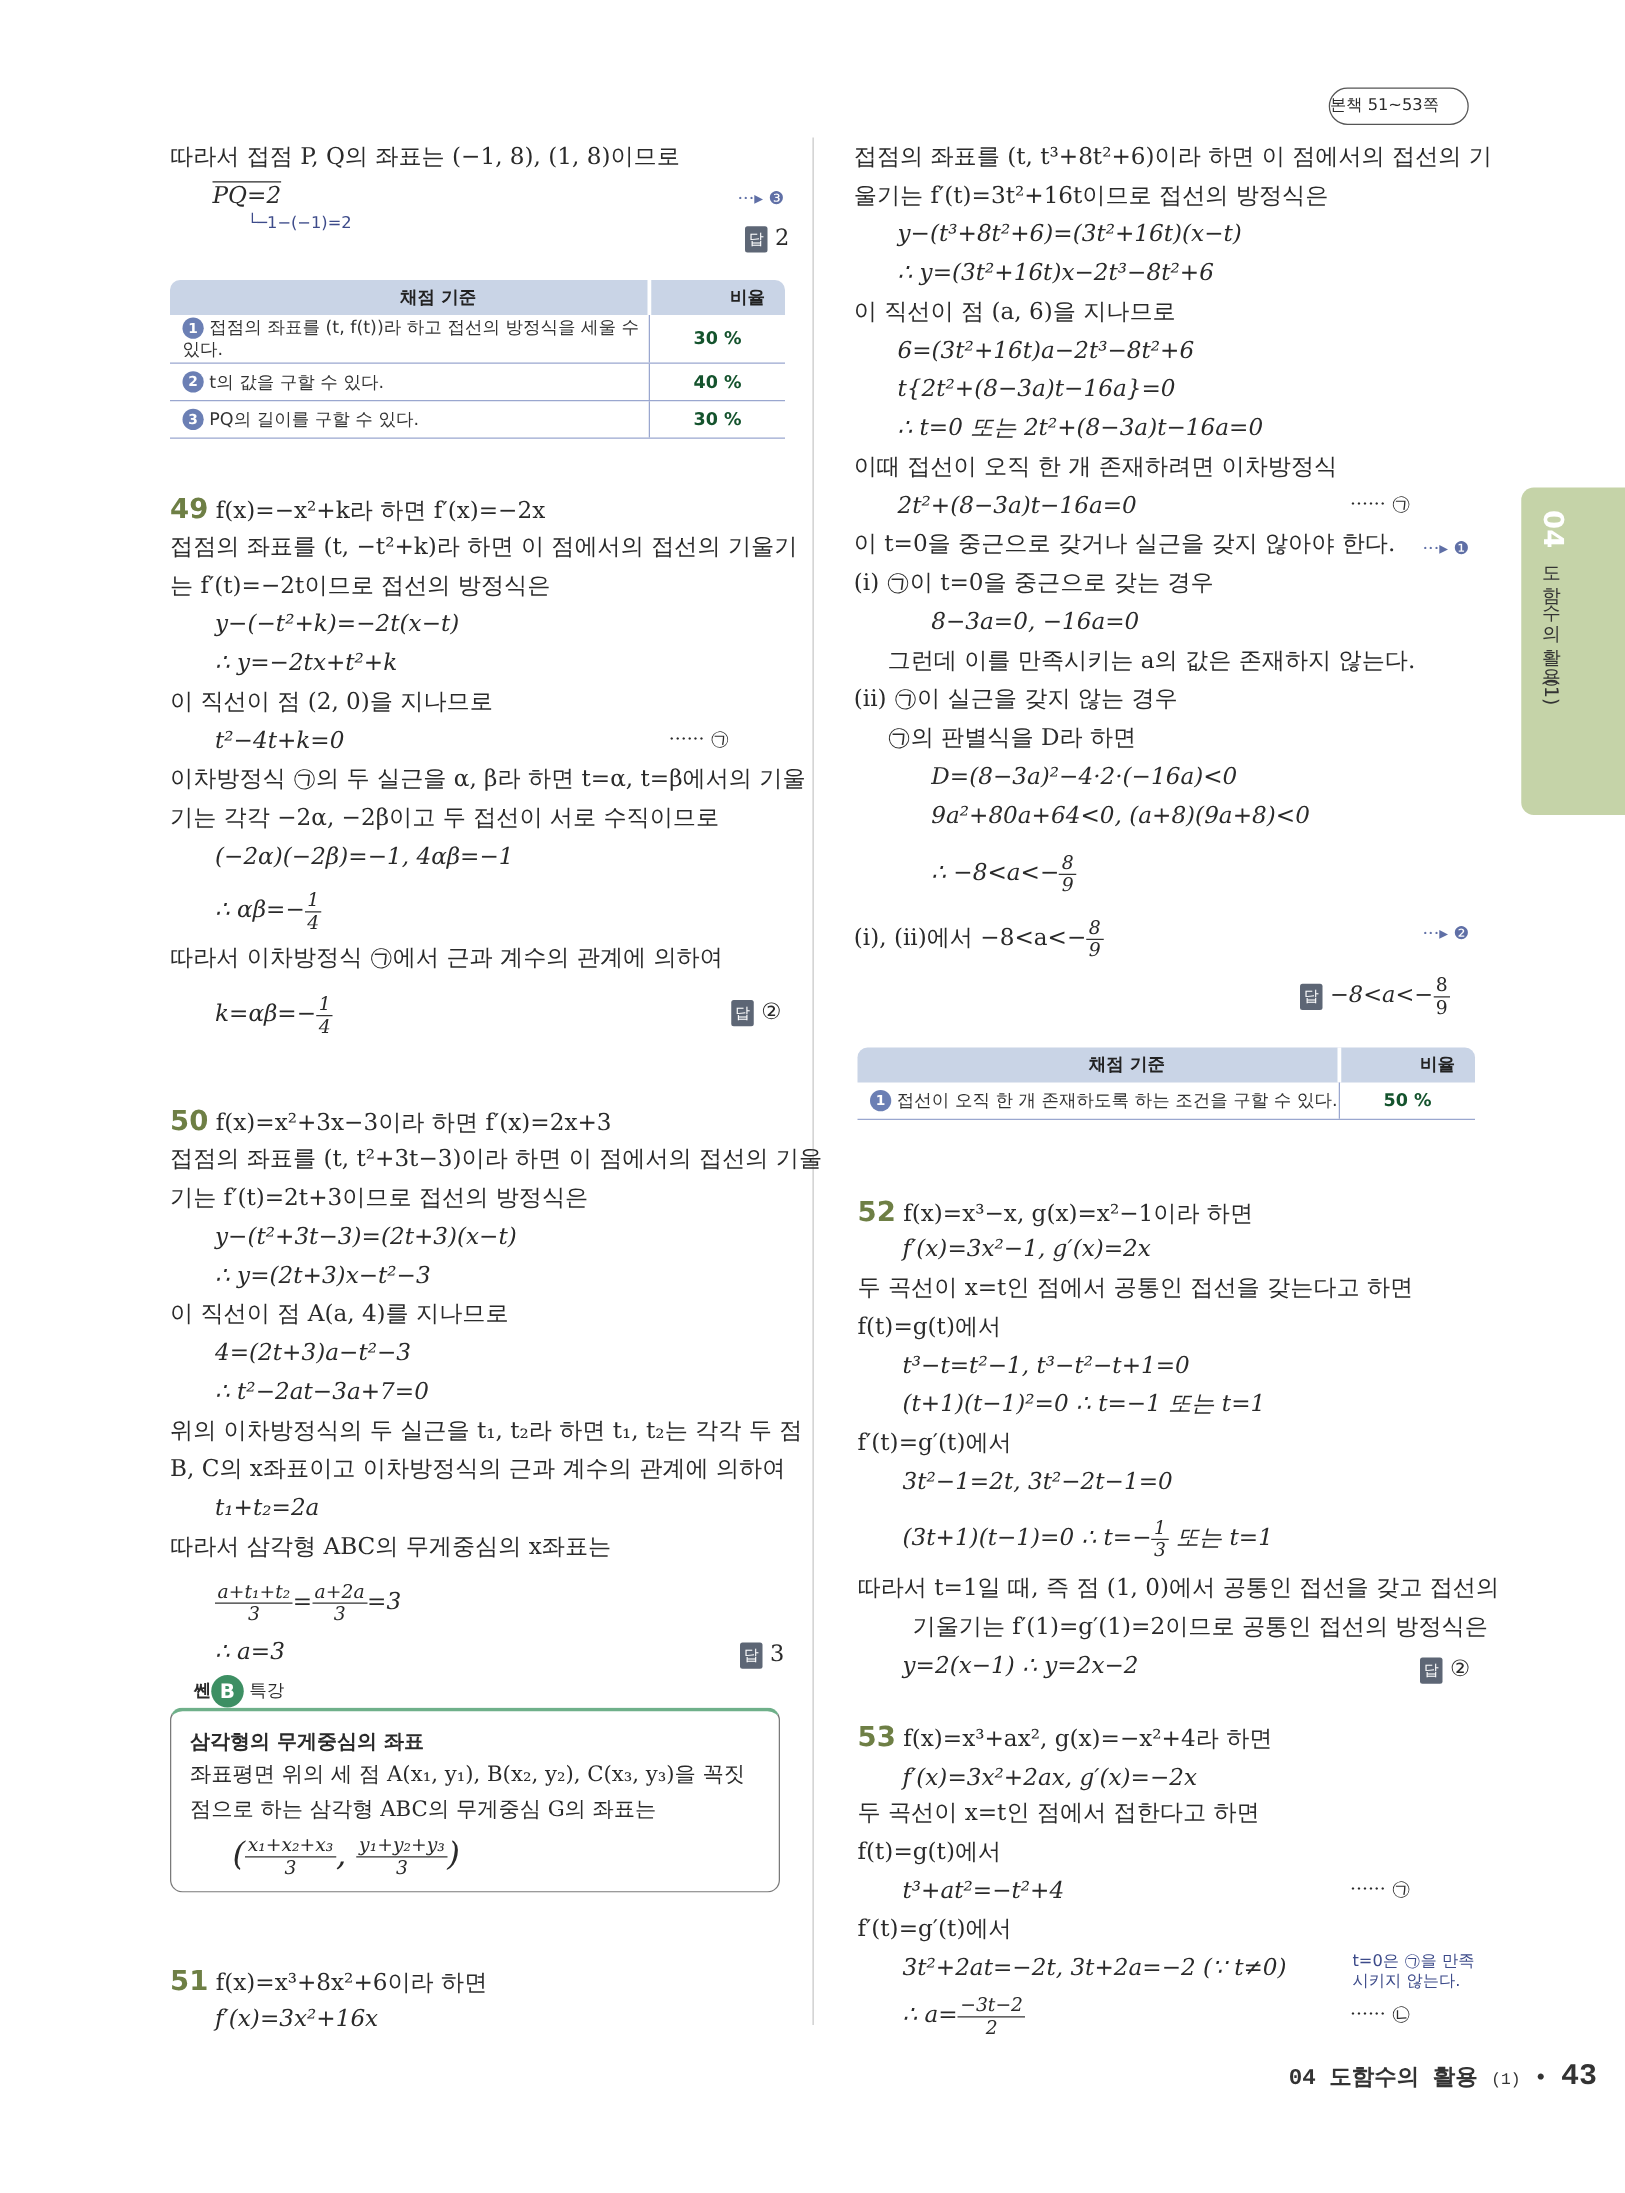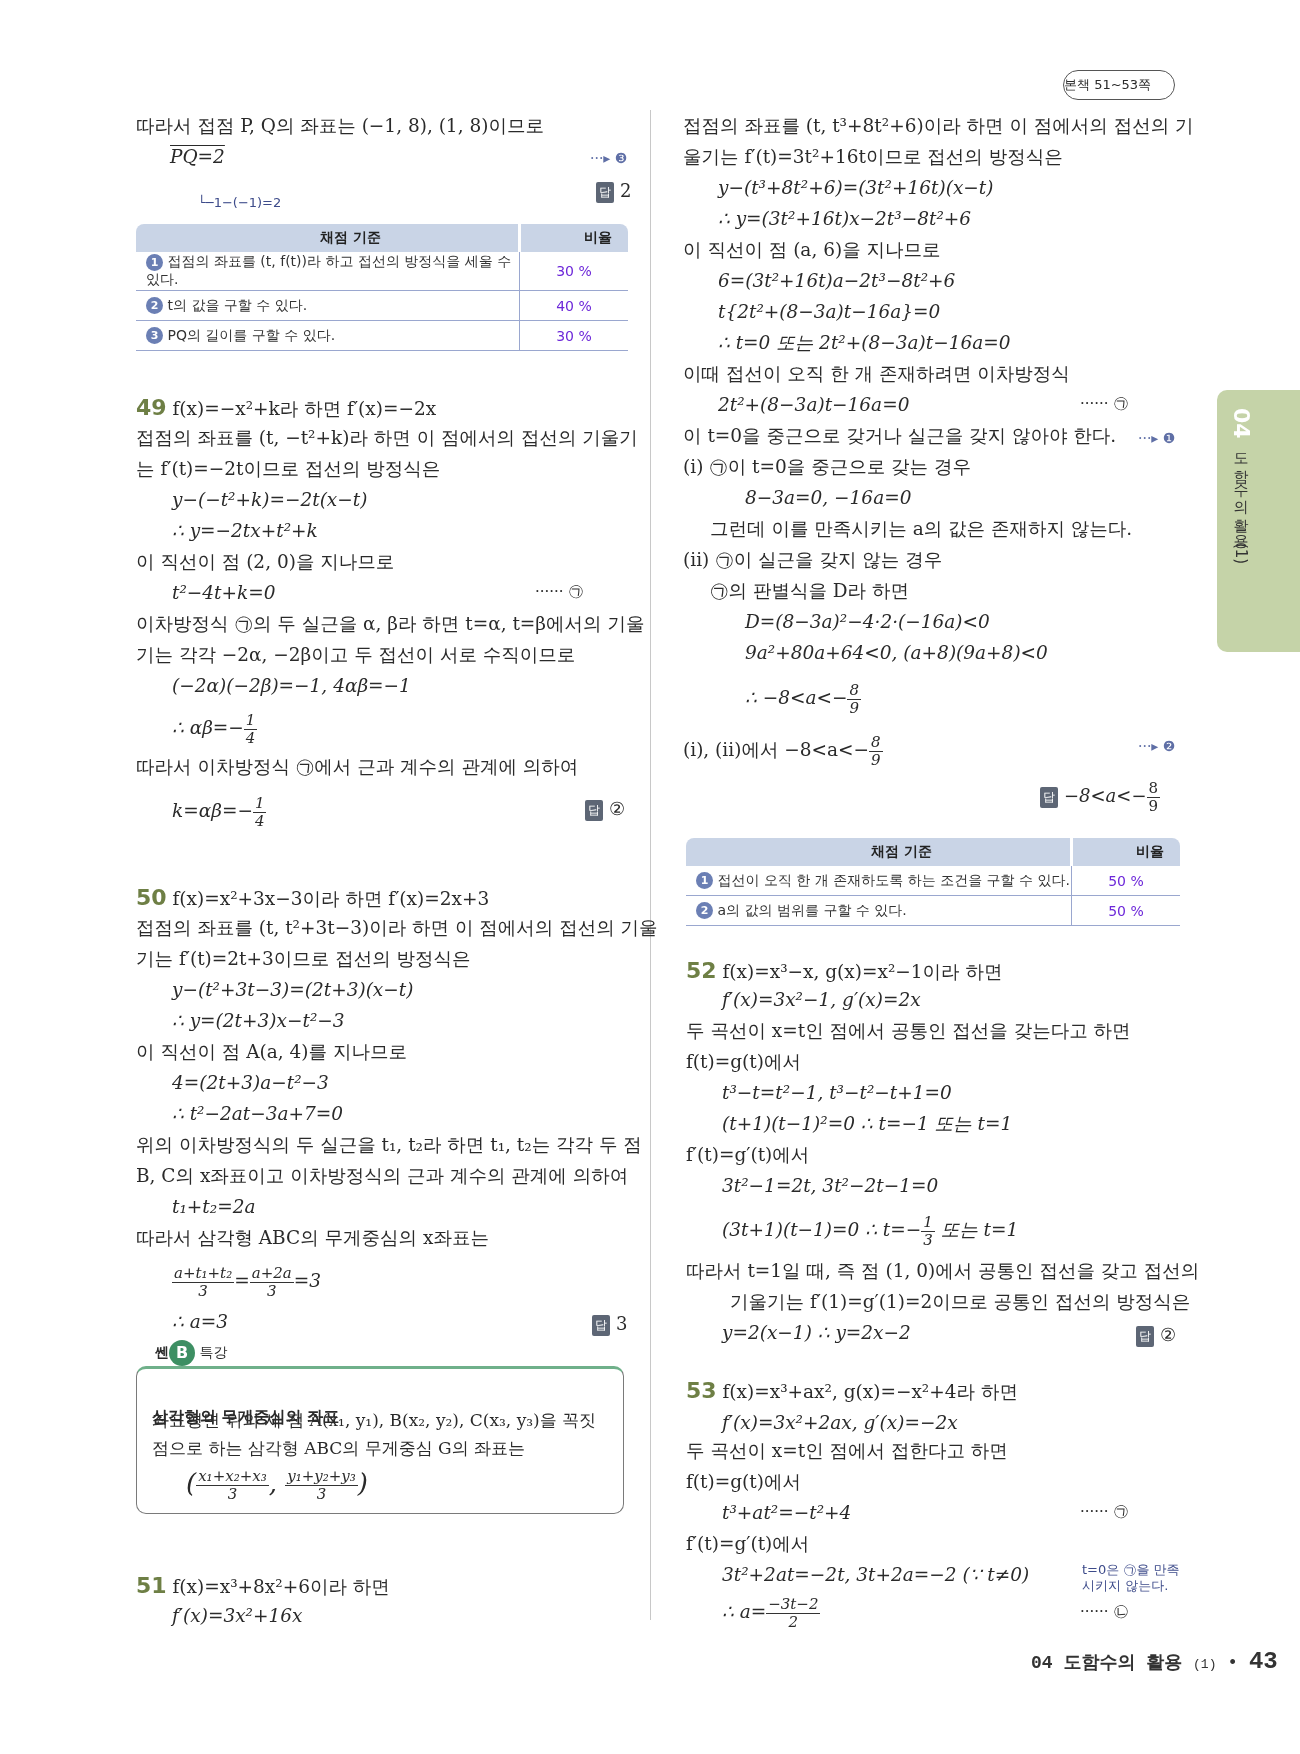--- a/index.html
+++ b/index.html
@@ -1,18 +1,18 @@
 <!DOCTYPE html>
 <html><head>
 <meta charset="utf-8">
 <style>
   html,body{margin:0;padding:0;background:#fff;}
   body{width:1300px;height:1754px;position:relative;overflow:hidden;
        font-family:"DejaVu Serif","Liberation Serif",serif;color:#2a2a2a;}
-  .sans{font-family:"DejaVu Sans","Liberation Sans",sans-serif;margin-top:24px;}
+  .sans{font-family:"DejaVu Sans","Liberation Sans",sans-serif;}
   .line{position:absolute;font-size:18.5px;line-height:1;white-space:nowrap;}
   .math{font-style:italic;}
   .num{font-family:"DejaVu Sans","Liberation Sans",sans-serif;font-weight:bold;
        color:#6e7f45;font-size:22px;}
   .ref{position:absolute;font-size:14px;color:#5f6fa6;white-space:nowrap;}
   .bullet{display:inline-block;width:17px;height:17px;border-radius:50%;
           background:#6b7fb4;color:#fff;font-size:11px;font-weight:bold;
           text-align:center;line-height:17px;vertical-align:middle;
           font-family:"DejaVu Sans",sans-serif;}
   .ans{position:absolute;white-space:nowrap;font-size:18px;}
@@ -20,21 +20,21 @@
            padding:2px 3px;border-radius:2px;font-family:"DejaVu Sans",sans-serif;
            vertical-align:middle;margin-right:6px;}
   .frac{display:inline-block;vertical-align:middle;text-align:center;font-size:15px;line-height:1.1;}
   .frac span{display:block;padding:0 2px;}
   .frac .n{border-bottom:1px solid #333;}
   .rubric{position:absolute;border-collapse:collapse;font-family:"DejaVu Sans","Liberation Sans",sans-serif;font-size:14px;}
   .rubric th{background:#c9d4e6;font-weight:bold;height:26px;color:#222;padding-left:48px;}
   .rubric th.c1{border-top-left-radius:8px;}
   .rubric th.c2{border-top-right-radius:8px;border-left:3px solid #fff;}
   .rubric td{height:27px;border-bottom:1.5px solid #9aa7cf;color:#333;}
-  .rubric td.pct{border-left:1.5px solid #9aa7cf;text-align:center;font-weight:normal;color:#6d28d9;}
+  .rubric td.pct{border-left:1.5px solid #9aa7cf;text-align:center;font-weight:bold;color:#14532d;}
   .rubric td.txt{padding-left:10px;}
   .col-divider{position:absolute;left:650px;top:110px;width:1px;height:1510px;background:#c8c8c8;}
   .page-tag{position:absolute;left:1063px;top:70px;width:110px;height:28px;border:1.5px solid #555;
             border-radius:15px;font-family:"DejaVu Sans",sans-serif;font-size:13px;
             text-align:left;line-height:28px;}
   .side-tab{position:absolute;left:1217px;top:390px;width:83px;height:262px;background:#c5d3a8;
             border-radius:10px 0 0 10px;}
   .side-tab .vt{position:absolute;left:12px;top:18px;writing-mode:vertical-rl;
                font-family:"DejaVu Sans",sans-serif;font-size:15px;color:#333;}
   .side-tab .vt b{color:#fff;font-size:22px;}
@@ -156,24 +156,20 @@
 <table class="rubric" style="left:686px;top:838px;width:494px;">
   <tbody>
       <tr>
         <th class="c1">채점 기준</th>
         <th class="c2" style="width:58px;">비율</th>
       </tr>
   <tr>
         <td class="txt"><span class="bullet">1</span> <span>접선이 오직 한 개 존재하도록 하는 조건을 구할 수 있다.</span></td>
         <td class="pct">50 %</td>
       </tr>
-  <tr>
-        <td class="txt"><span class="bullet">2</span> <span>a의 값의 범위를 구할 수 있다.</span></td>
-        <td class="pct">50 %</td>
-      </tr>
 </tbody>
   </table>
 
 <div class="line" style="left:686px;top:960px;"><span class="num">52</span> <span>f(x)=x³−x, g(x)=x²−1이라 하면</span></div>
 <div class="line math" style="left:722px;top:991px;">f′(x)=3x²−1, g′(x)=2x</div>
 <div class="line" style="left:686px;top:1022px;">두 곡선이 x=t인 점에서 공통인 접선을 갖는다고 하면</div>
 <div class="line" style="left:686px;top:1053px;">f(t)=g(t)에서</div>
 <div class="line math" style="left:722px;top:1084px;">t³−t=t²−1,      t³−t²−t+1=0</div>
 <div class="line math" style="left:722px;top:1115px;">(t+1)(t−1)²=0      ∴ t=−1 또는 t=1</div>
 <div class="line" style="left:686px;top:1146px;">f′(t)=g′(t)에서</div>

